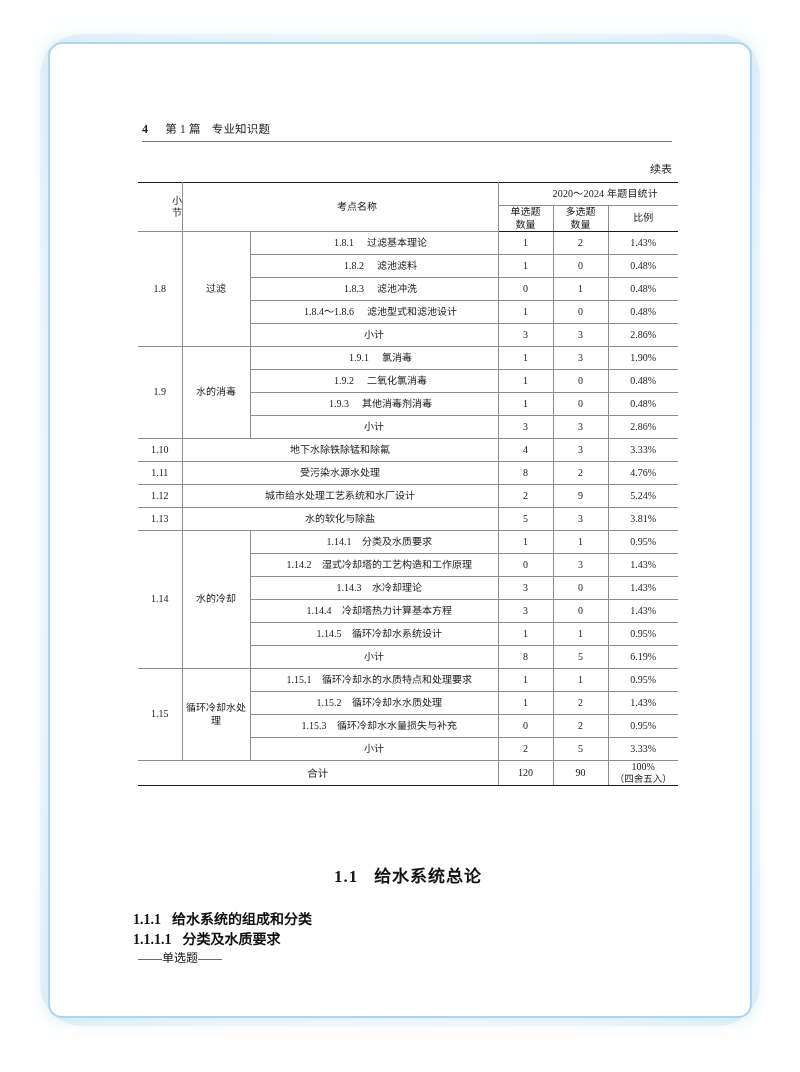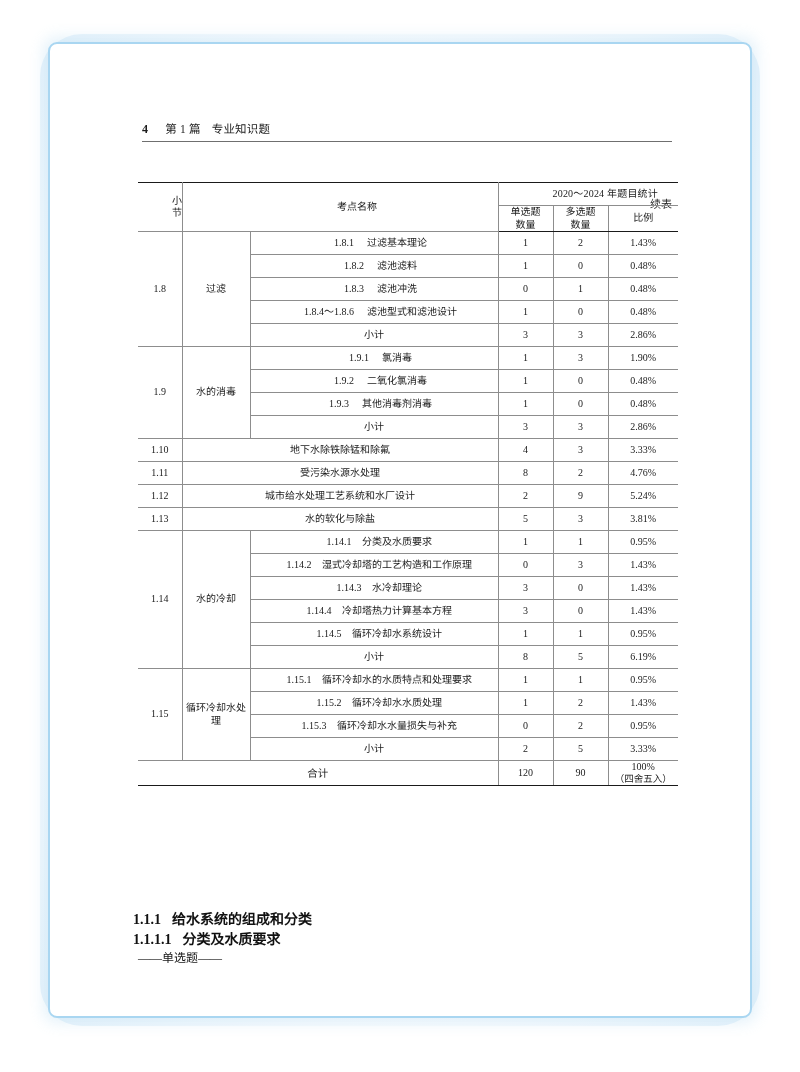--- a/index.html
+++ b/index.html
@@ -17,21 +17,21 @@
 
   
   .page-frame {
     position: absolute;
     left: 48px;
     top: 42px;
     width: 704px;
     height: 976px;
     box-sizing: border-box;
     border: 2.5px solid #a9d6f1;
-    border-radius: 9px;
+    border-radius: 14px;
     background: #ffffff;
     box-shadow: 0 0 14px 5px rgba(168, 212, 240, 0.30);
   }
   .frame-glow {
     position: absolute;
     left: 40px;
     top: 34px;
     width: 720px;
     height: 992px;
     border-radius: 42px;
@@ -75,21 +75,20 @@
     background: #6f6f6f;
   }
 
   
   .cont-label {
     position: absolute;
     right: 82px;
     top: 116px;
     font-size: 11px;
     color: #1c1c1c;
-    margin-top: 35px;
   }
 
   
   .tbl-wrap {
     position: absolute;
     left: 88px;
     top: 138px;
     width: 540px;
   }
   table.stat {
@@ -397,20 +396,23 @@
             <tr>
               <td class="total-label" colspan="3">合计</td>
               <td>120</td>
               <td>90</td>
               <td class="total-pct"><span class="big">100%</span><span>（四舍五入）</span></td>
             </tr>
           </tbody>
       </table>
     </div>
 
+    <div class="chapter-title">
+      <span class="cnum">1.1</span><span>给水系统总论</span>
+    </div>
 
     <div class="h3 h3-a">
       <span class="hn">1.1.1</span><span>给水系统的组成和分类</span>
     </div>
     <div class="h3 h3-b">
       <span class="hn">1.1.1.1</span><span>分类及水质要求</span>
     </div>
 
     <div class="qtype">——单选题——</div>
 

